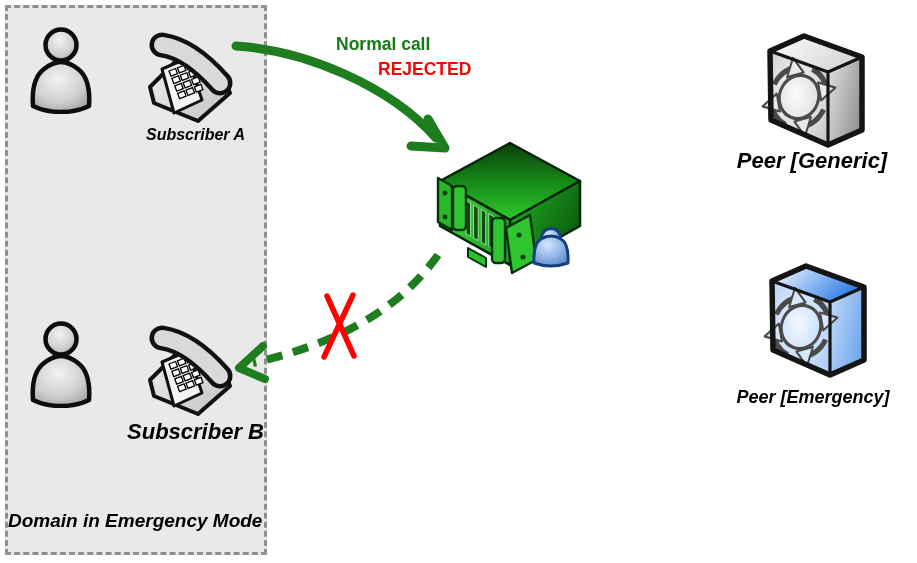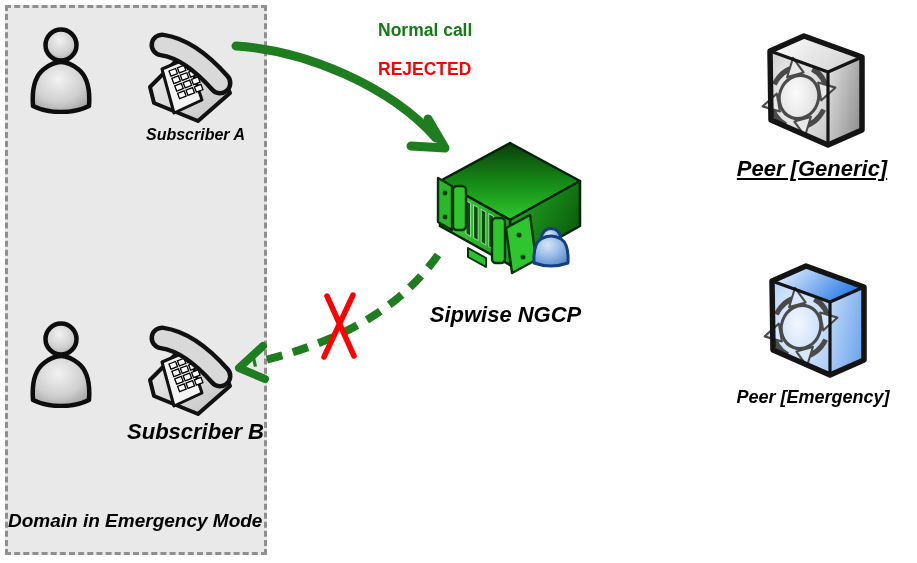--- a/index.html
+++ b/index.html
@@ -23,26 +23,26 @@
   }
   .abs{position:absolute;}
   .lbl{
     position:absolute;font-weight:bold;font-style:italic;color:var(--label-text);
     text-align:center;white-space:nowrap;line-height:1.1;
   }
   .lbl-subA{left:103px;top:126px;width:185px;font-size:16px;}
   .lbl-subB{left:103px;top:420px;width:185px;font-size:22px;}
   .lbl-domain{left:8px;top:511px;width:250px;font-size:19px;}
   .lbl-sipwise{left:413px;top:303px;width:185px;font-size:22px;}
-  .lbl-peer-generic{left:717px;top:157px;width:190px;font-size:22px;text-decoration:underline;}
+  .lbl-peer-generic{left:717px;top:149px;width:190px;font-size:22px;}
   .lbl-peer-emergency{left:708px;top:388px;width:210px;font-size:18px;}
   .anno{
     position:absolute;font-weight:bold;font-size:17.5px;white-space:nowrap;line-height:1.1;
   }
-  .anno-normal{left:336px;top:21px;color:var(--normal-call-text);margin-left:42px;}
+  .anno-normal{left:336px;top:35px;color:var(--normal-call-text);}
   .anno-rejected{left:378px;top:60px;color:var(--rejected-text);}
   svg{display:block;}
   .overlay{position:absolute;left:0;top:0;pointer-events:none;}
 </style>
 </head>
 <body>
 
 <div class="stage">
 
   <div class="domain-box"></div>
@@ -267,19 +267,18 @@
       <path d="M428,119 L445,148 L411,146" stroke-width="9" stroke-linecap="round" stroke-linejoin="round"></path>
       <path d="M438,255 C407,298 357,339 253,363" stroke-width="8" stroke-dasharray="16 11"></path>
       <path d="M263,346 L239,368 L265,379" stroke-width="8" stroke-linecap="round" stroke-linejoin="round"></path>
     </g>
     <path d="M327,296 L354,356 M353,295 L324,357" fill="none" style="stroke:var(--x-red)" stroke-width="5.5" stroke-linecap="round"></path>
   </svg>
 
   <div class="lbl lbl-subA">Subscriber A</div>
   <div class="lbl lbl-domain">Domain in Emergency Mode</div>
   <div class="lbl lbl-subB">Subscriber B</div>
-  <div class="lbl lbl-sipwise">Sipwise NGCP</div>
   <div class="lbl lbl-peer-generic">Peer [Generic]</div>
   <div class="lbl lbl-peer-emergency">Peer [Emergency]</div>
   <div class="anno anno-normal">Normal call</div>
   <div class="anno anno-rejected">REJECTED</div>
 
 </div>
 
 </body></html>

